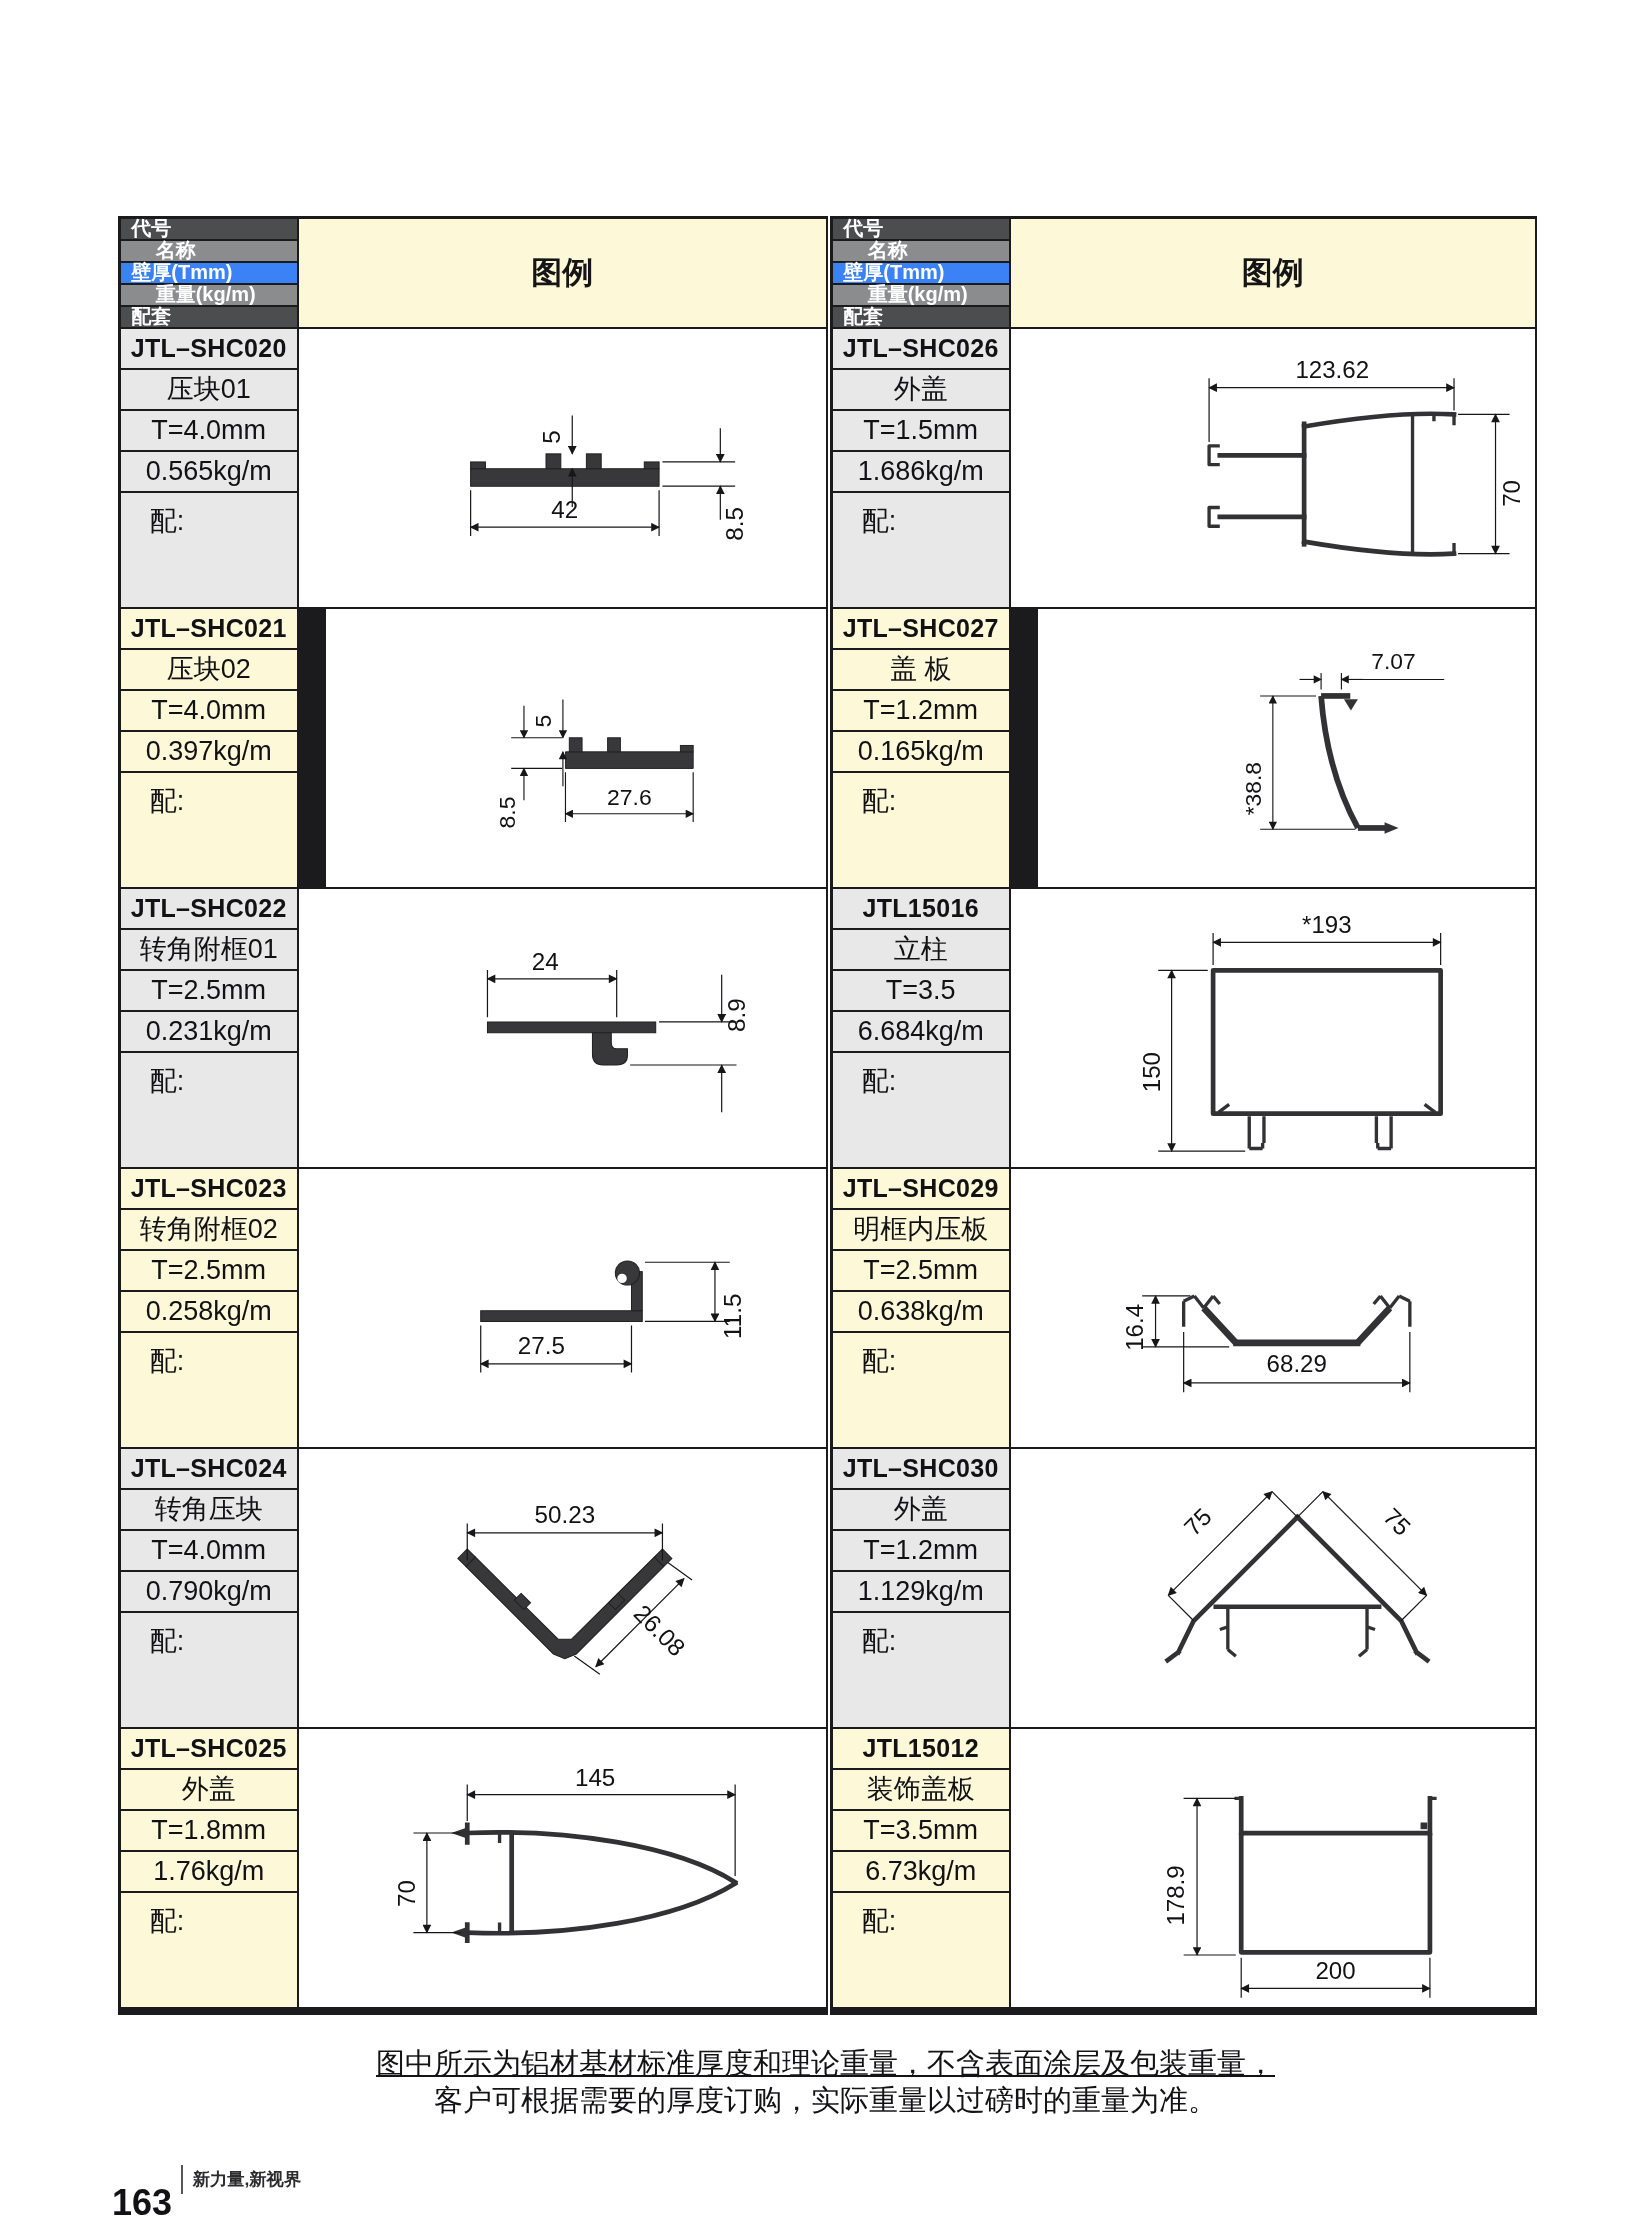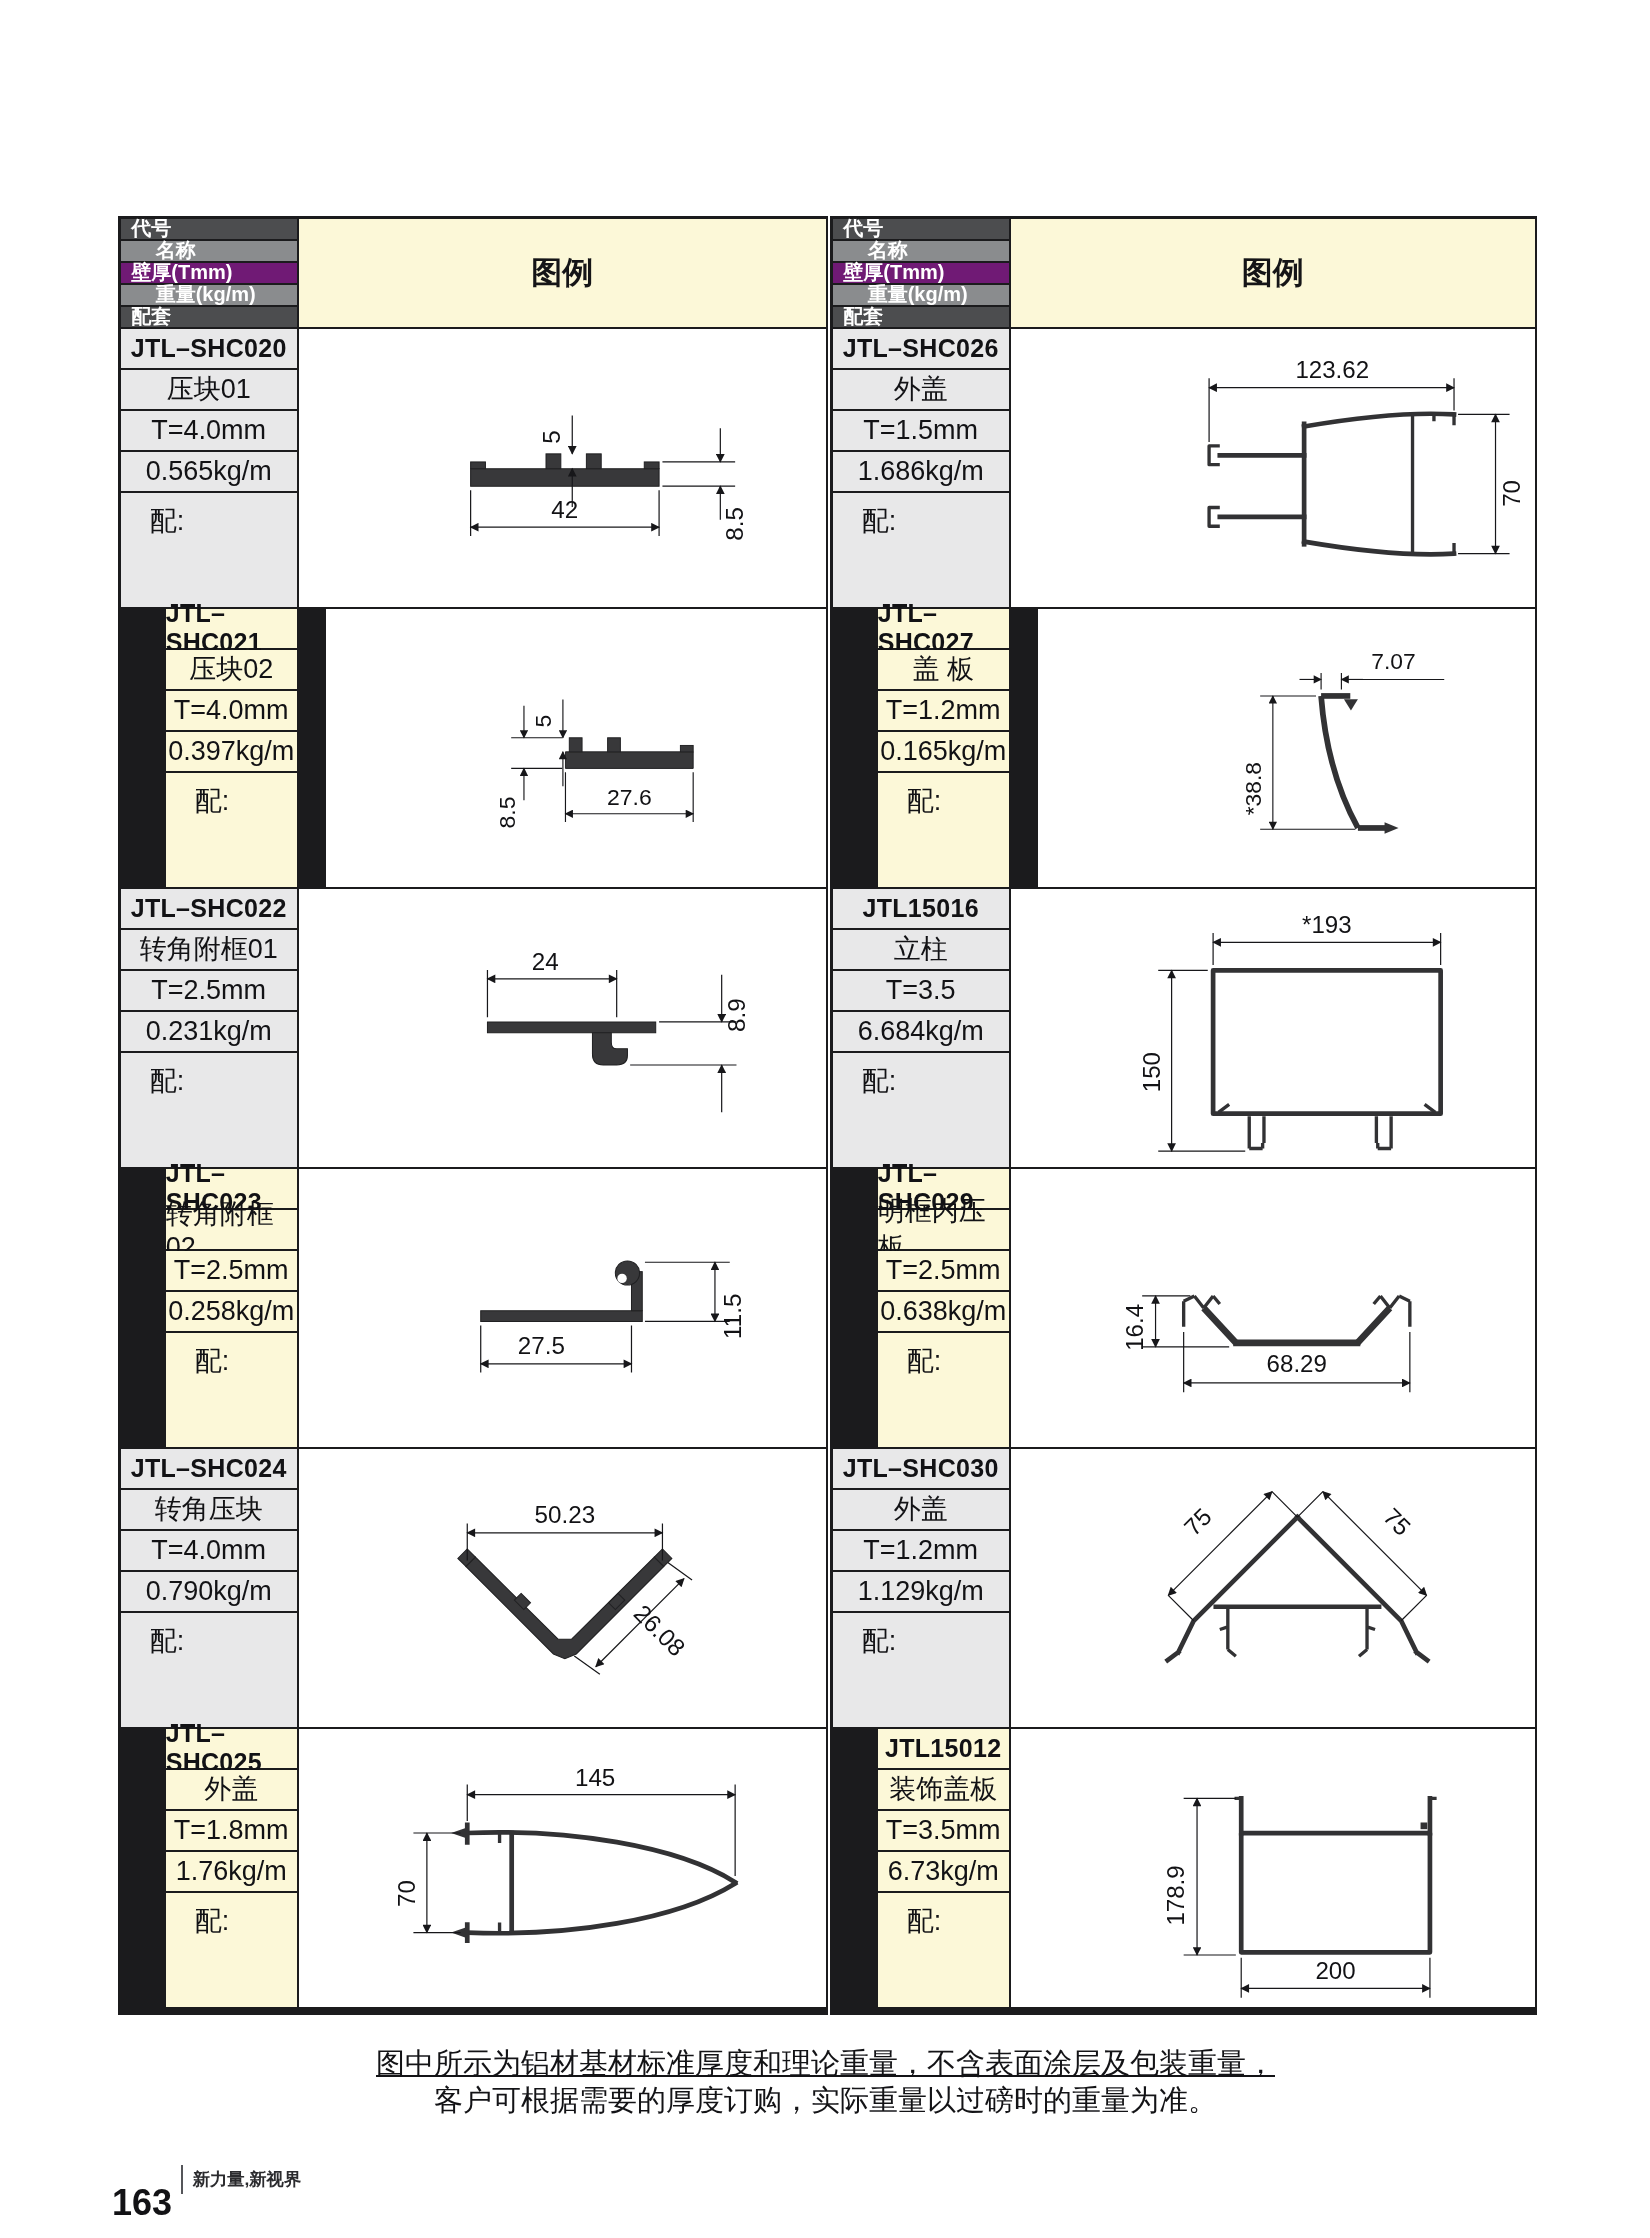--- a/index.html
+++ b/index.html
@@ -4,27 +4,27 @@
 <style>
   html,body{margin:0;padding:0;background:#fff;}
   #page{position:relative;width:1651px;height:2239px;background:#ffffff;
         font-family:"Liberation Sans","DejaVu Sans",sans-serif;color:#121215;overflow:hidden;}
   .tgroup{position:absolute;top:216px;background:#1b1b1d;padding:2.7px 2.7px 8px 2.7px;
           display:grid;grid-template-columns:176px 1fr;gap:2px;
           grid-template-rows:repeat(5,20px) repeat(6, 39px 39px 39px 39px 114px);}
   #groupL{left:118px;width:705px;}
   #groupR{left:830px;width:702px;}
   .hc{color:#fff;font-weight:bold;font-size:20px;display:flex;align-items:center;padding-left:10.6px;}
-  .h1{background:#4c4d4f;} .h2{background:#8a8c8e;padding-left:35px;} .h3{background:#701a75;}
+  .h1{background:#4c4d4f;} .h2{background:#8a8c8e;padding-left:35px;} .h3{background:#3b82f6;}
   .legend{grid-column:2;grid-row:1 / span 5;background:#fcf8d8;display:flex;align-items:center;justify-content:center;
           font-weight:bold;font-size:31px;color:#151517;}
   .lc{display:flex;align-items:center;justify-content:center;font-size:27px;}
   .code{font-weight:bold;font-size:25px;letter-spacing:0.3px;}
   .acc{align-items:flex-start;justify-content:flex-start;padding:10.6px 0 0 29px;}
-  .bg0{background:#e8e8e9;} .bg1{background:#fcf8d8;margin-left:45px;}
+  .bg0{background:#e8e8e9;} .bg1{background:#fcf8d8;}
   .dg{grid-column:2;background:#ffffff;position:relative;}
   .dg1{grid-row:6 / span 5;} .dg2{grid-row:11 / span 5;margin-left:27px;} .dg3{grid-row:16 / span 5;}
   .dg4{grid-row:21 / span 5;} .dg5{grid-row:26 / span 5;} .dg6{grid-row:31 / span 5;padding-left:40px;}
   .dg svg{position:absolute;left:0;top:0;width:100%;height:100%;}
   .pf{fill:#38383a;stroke:#202022;stroke-width:1.5;}
   .po{fill:none;stroke:#323234;stroke-width:7;stroke-linejoin:round;stroke-linecap:square;}
   .po5{fill:none;stroke:#323234;stroke-width:5;stroke-linejoin:round;}
   .dl{stroke:#17171a;stroke-width:1.8;fill:none;}
   .dt{font-size:36px;fill:#121215;}
   .note{position:absolute;left:0;width:100%;text-align:center;font-size:29px;color:#131316;}

